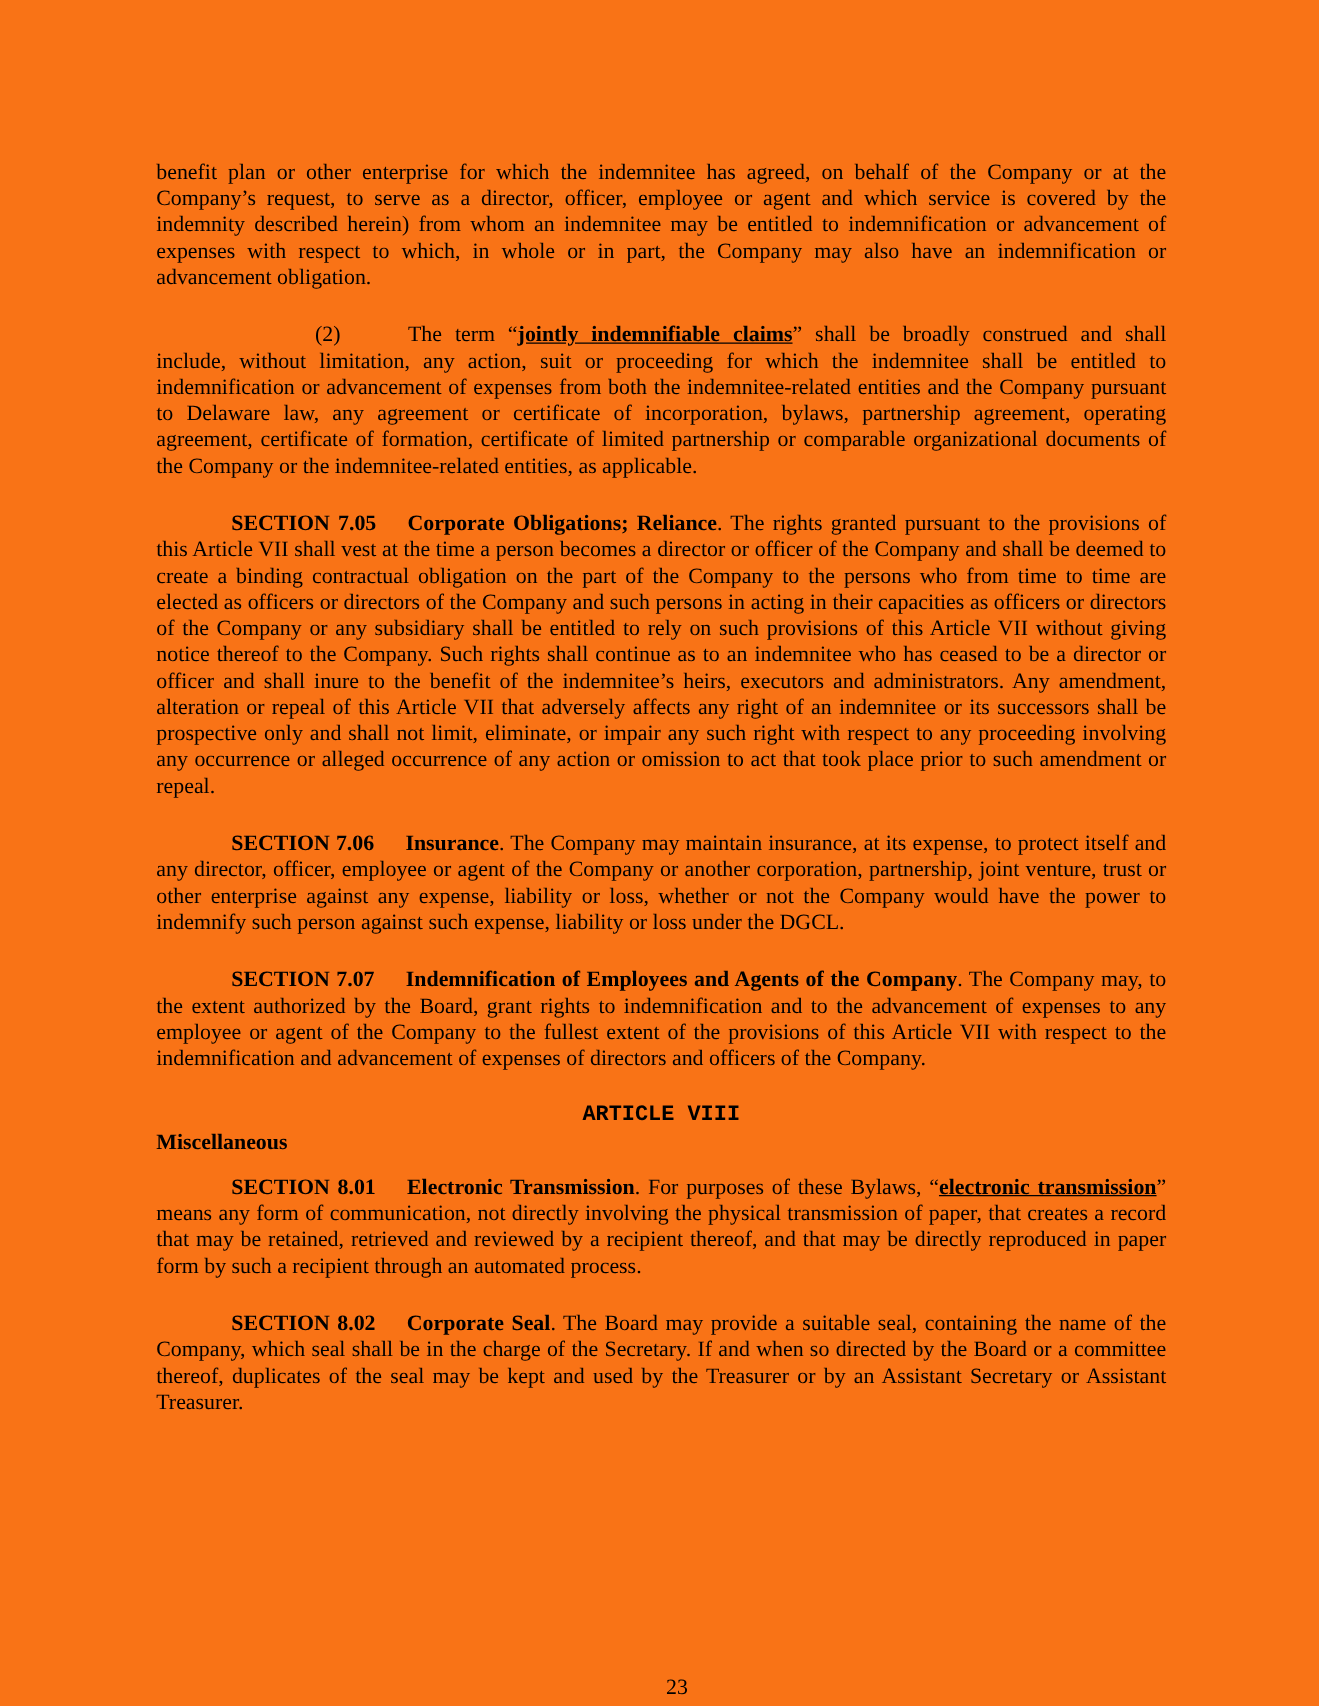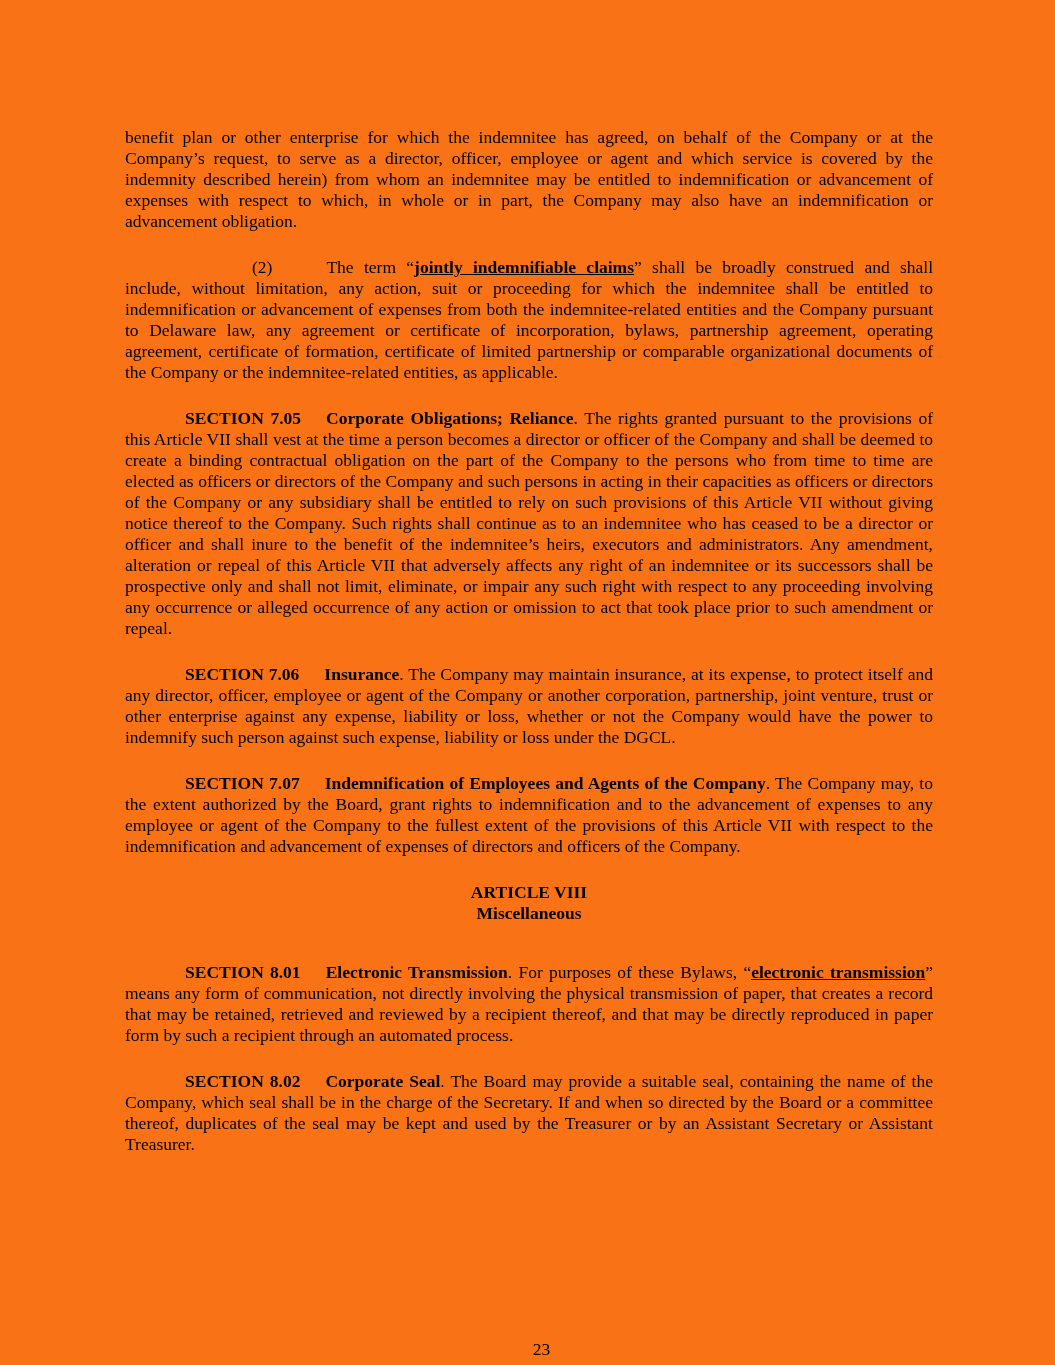--- a/index.html
+++ b/index.html
@@ -26,22 +26,22 @@
     width: 808px;
   }
   p.para {
     margin: 0 0 25px 0;
     text-align: justify;
     text-indent: 0;
   }
   p.para.section { text-indent: 60px; }
   p.para.item    { text-indent: 127px; }
   p.para.flush   { text-indent: 0; }
-  p.para.center  { text-align: center; text-indent: 0; margin-bottom: 0; }
-  p.para.center-last { text-align: center; text-indent: 0; margin-bottom: 38px; }
+  p.para.center  { text-align: center; text-indent: 0; margin-bottom: 0; font-family: Liberation Mono, monospace; }
+  p.para.center-last { text-indent: 0; margin-bottom: 15px; }
   .b { font-weight: 700; }
   .u { text-decoration: underline; font-weight: bold; }
   .tab-narrow { display: inline-block; width: 25px; }
   .tab-wide   { display: inline-block; width: 54px; }
   .footer {
     position: absolute;
     top: 1339px;
     left: 0;
     width: 100%;
     text-align: center;

